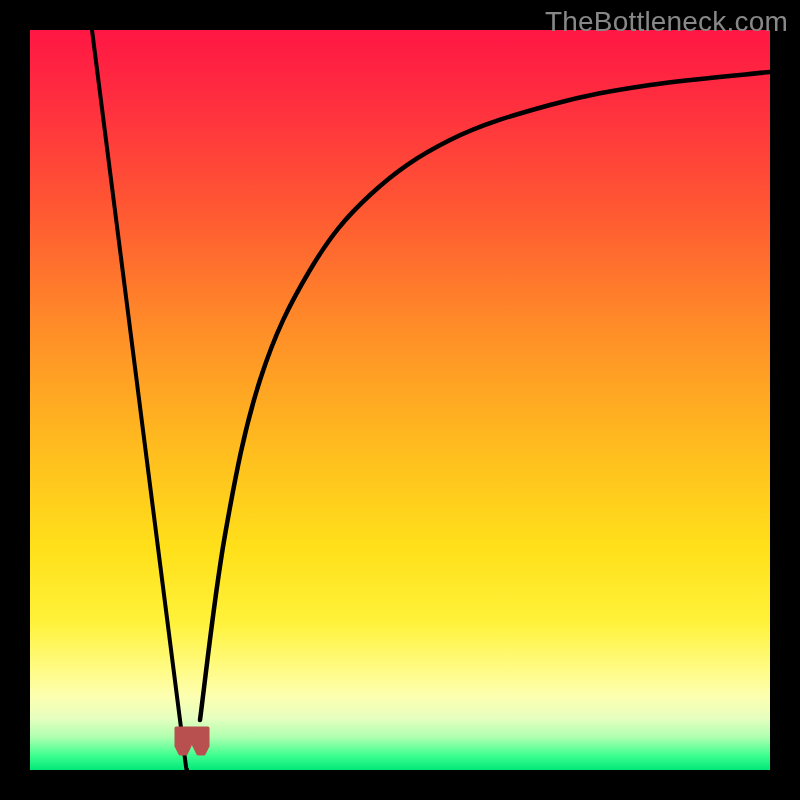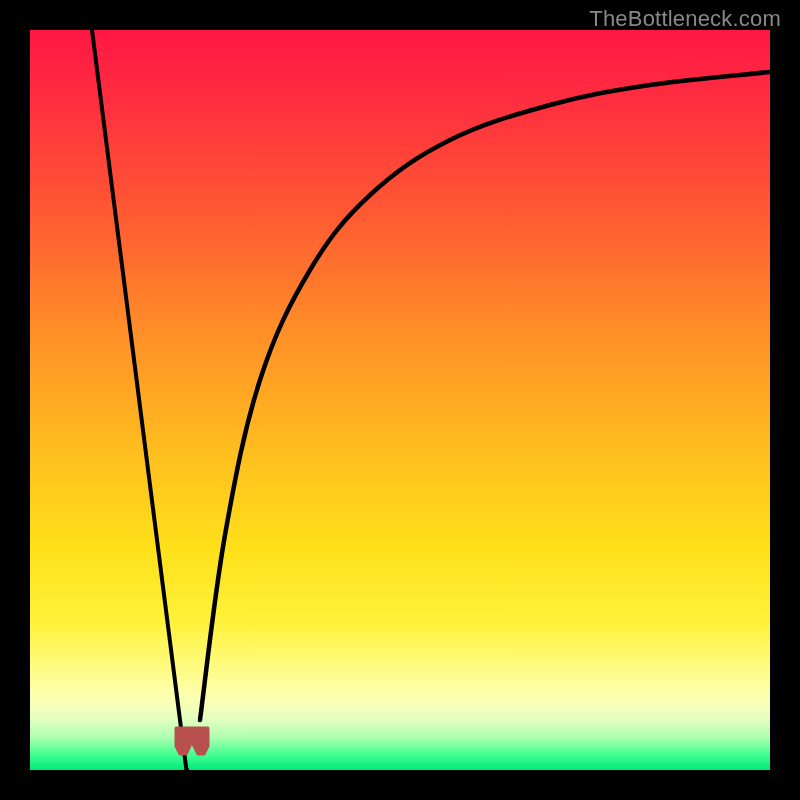--- a/index.html
+++ b/index.html
@@ -15,23 +15,23 @@
     position: absolute;
     left: 30px;
     top: 30px;
     width: 740px;
     height: 740px;
     background: #000;
   }
   .watermark {
     position: absolute;
     top: 6px;
-    right: 19px;
+    right: 12px;
     color: #888;
-    font-size: 22px;
+    font-size: 28px;
     font-weight: 500;
     letter-spacing: 0.2px;
     z-index: 10;
   }
   svg {
     position: absolute;
     left: 0;
     top: 0;
   }
 </style>

